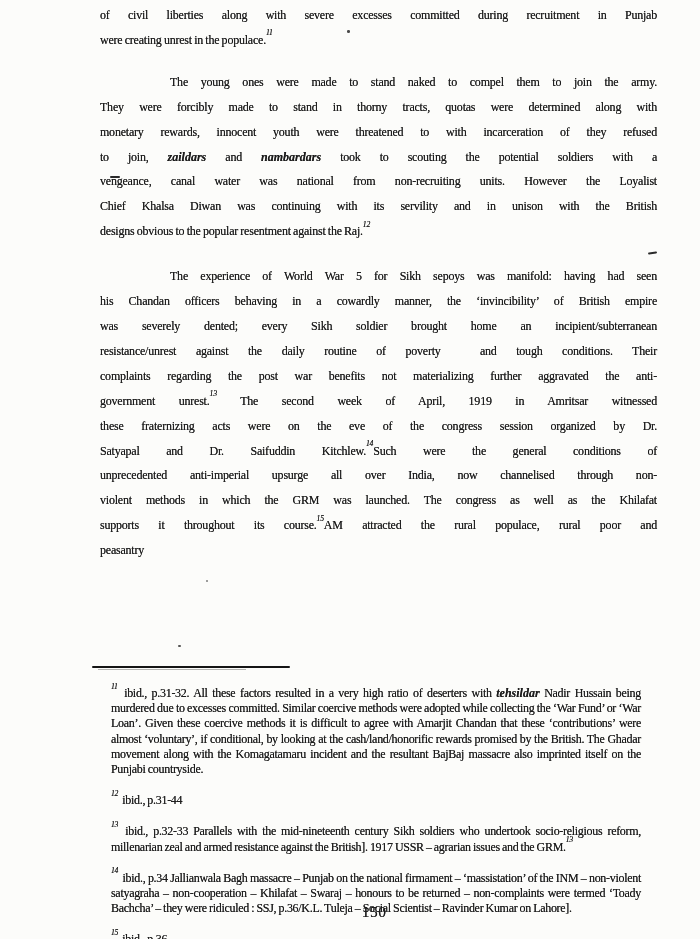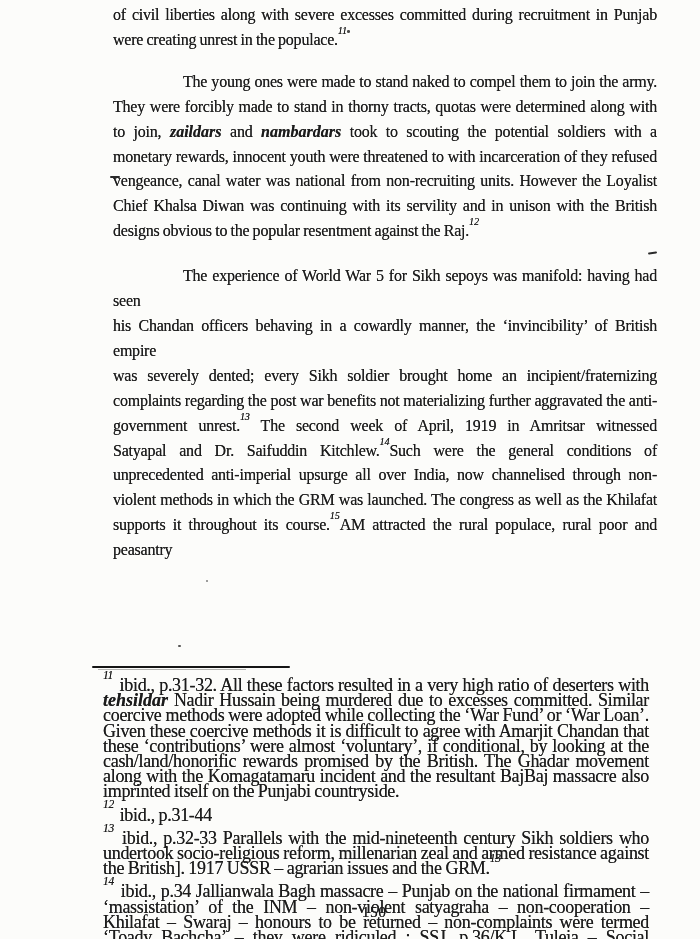--- a/index.html
+++ b/index.html
@@ -5,34 +5,34 @@
   html,body{margin:0;padding:0;}
   body{width:700px;height:939px;background:#e9e9e7;font-family:"Liberation Serif","DejaVu Serif",serif;}
   .page{position:relative;width:700px;height:939px;background:var(--paper,#fcfcfa);color:var(--ink,#1c1c1c);overflow:hidden;}
   .page *{text-shadow:0 0 .35px rgba(10,10,10,.75);}
 
   
   .body-text{position:absolute;left:100px;right:43px;top:3px;}
   .para{margin:0;}
   .para:nth-child(2){margin-top:17px;}
   .para:nth-child(3){margin-top:20px;}
-  .line{font-size:16px;line-height:24.9px;letter-spacing:-.22px;word-spacing:-.5px;
-        text-align:justify;text-align-last:justify;margin-left:13px;}
+  .line{font-size:12px;line-height:24.9px;letter-spacing:-.22px;word-spacing:-.5px;
+        text-align:justify;text-align-last:justify;}
   .line.last{text-align-last:left;}
   .line.indent{text-indent:70px;}
   .line b i, .fn b i{letter-spacing:0;}
   sup{font-size:.64em;line-height:0;position:relative;top:-.45em;font-style:italic;}
 
   
   .fn-sep{position:absolute;left:92px;top:666px;width:198px;height:2px;background:#151515;border-radius:1px;}
   .fn-sep-ghost{position:absolute;left:98px;top:669px;width:148px;height:1px;background:#8e8e8a;opacity:.65;}
 
   
   .footnotes{position:absolute;left:95px;right:43px;top:670px;}
-  .fn{margin:8px;font-size:18px;line-height:15.2px;letter-spacing:-.3px;word-spacing:-.5px;text-align:justify;}
+  .fn{margin:16px;font-size:12px;line-height:15.2px;letter-spacing:-.3px;word-spacing:-.5px;text-align:justify;}
   .fn.gap{margin-top:5px;}
   .fn sup{margin-right:2px;}
 
   
   .page-number{position:absolute;left:0;width:748px;top:903px;text-align:center;font-size:15.5px;letter-spacing:.5px;}
 
   
   .artifact{position:absolute;background:#2a2a2a;border-radius:1px;}
   .a-dash1{left:110px;top:176px;width:10px;height:1.6px;}
   .a-tilde{left:648px;top:252px;width:9px;height:1.5px;transform:rotate(-8deg);}
@@ -46,32 +46,34 @@
 <div class="page">
 
   <main class="body-text">
       <div class="para">
         <div class="line">of civil liberties along with severe excesses committed during recruitment in Punjab</div>
         <div class="line last">were creating unrest in the populace.<sup>11</sup></div>
       </div>
       <div class="para">
         <div class="line indent">The young ones were made to stand naked to compel them to join the army.</div>
         <div class="line">They were forcibly made to stand in thorny tracts, quotas were determined along with</div>
+        <div class="line">monetary rewards, innocent youth were threatened to with incarceration of they refused</div>
         <div class="line">to join, <b><i>zaildars</i></b> and <b><i>nambardars</i></b> took to scouting the potential soldiers with a</div>
-        <div class="line">monetary rewards, innocent youth were threatened to with incarceration of they refused</div>
         <div class="line">vengeance, canal water was national from non-recruiting units. However the Loyalist</div>
         <div class="line">Chief Khalsa Diwan was continuing with its servility and in unison with the British</div>
         <div class="line last">designs obvious to the popular resentment against the Raj.<sup>12</sup></div>
       </div>
       <div class="para">
         <div class="line indent">The experience of World War 5 for Sikh sepoys was manifold: having had seen</div>
         <div class="line">his Chandan officers behaving in a cowardly manner, the ‘invincibility’ of British empire</div>
-        <div class="line">was severely dented; every Sikh soldier brought home an incipient/fraternizing</div>
+        <div class="line">was severely dented; every Sikh soldier brought home an incipient/subterranean</div>
+        <div class="line">resistance/unrest against the daily routine of poverty&nbsp; and tough conditions. Their</div>
         <div class="line">complaints regarding the post war benefits not materializing further aggravated the anti-</div>
         <div class="line">government unrest.<sup>13</sup> The second week of April, 1919 in Amritsar witnessed</div>
+        <div class="line">these fraternizing acts were on the eve of the congress session organized by Dr.</div>
         <div class="line">Satyapal and Dr. Saifuddin Kitchlew.<sup>14</sup>Such were the general conditions of</div>
         <div class="line">unprecedented anti-imperial upsurge all over India, now channelised through non-</div>
         <div class="line">violent methods in which the GRM was launched. The congress as well as the Khilafat</div>
         <div class="line">supports it throughout its course.<sup>15</sup>AM attracted the rural populace, rural poor and</div>
         <div class="line last">peasantry</div>
       </div>
     </main>
 
   <div class="fn-sep"></div>
   <div class="fn-sep-ghost"></div>

